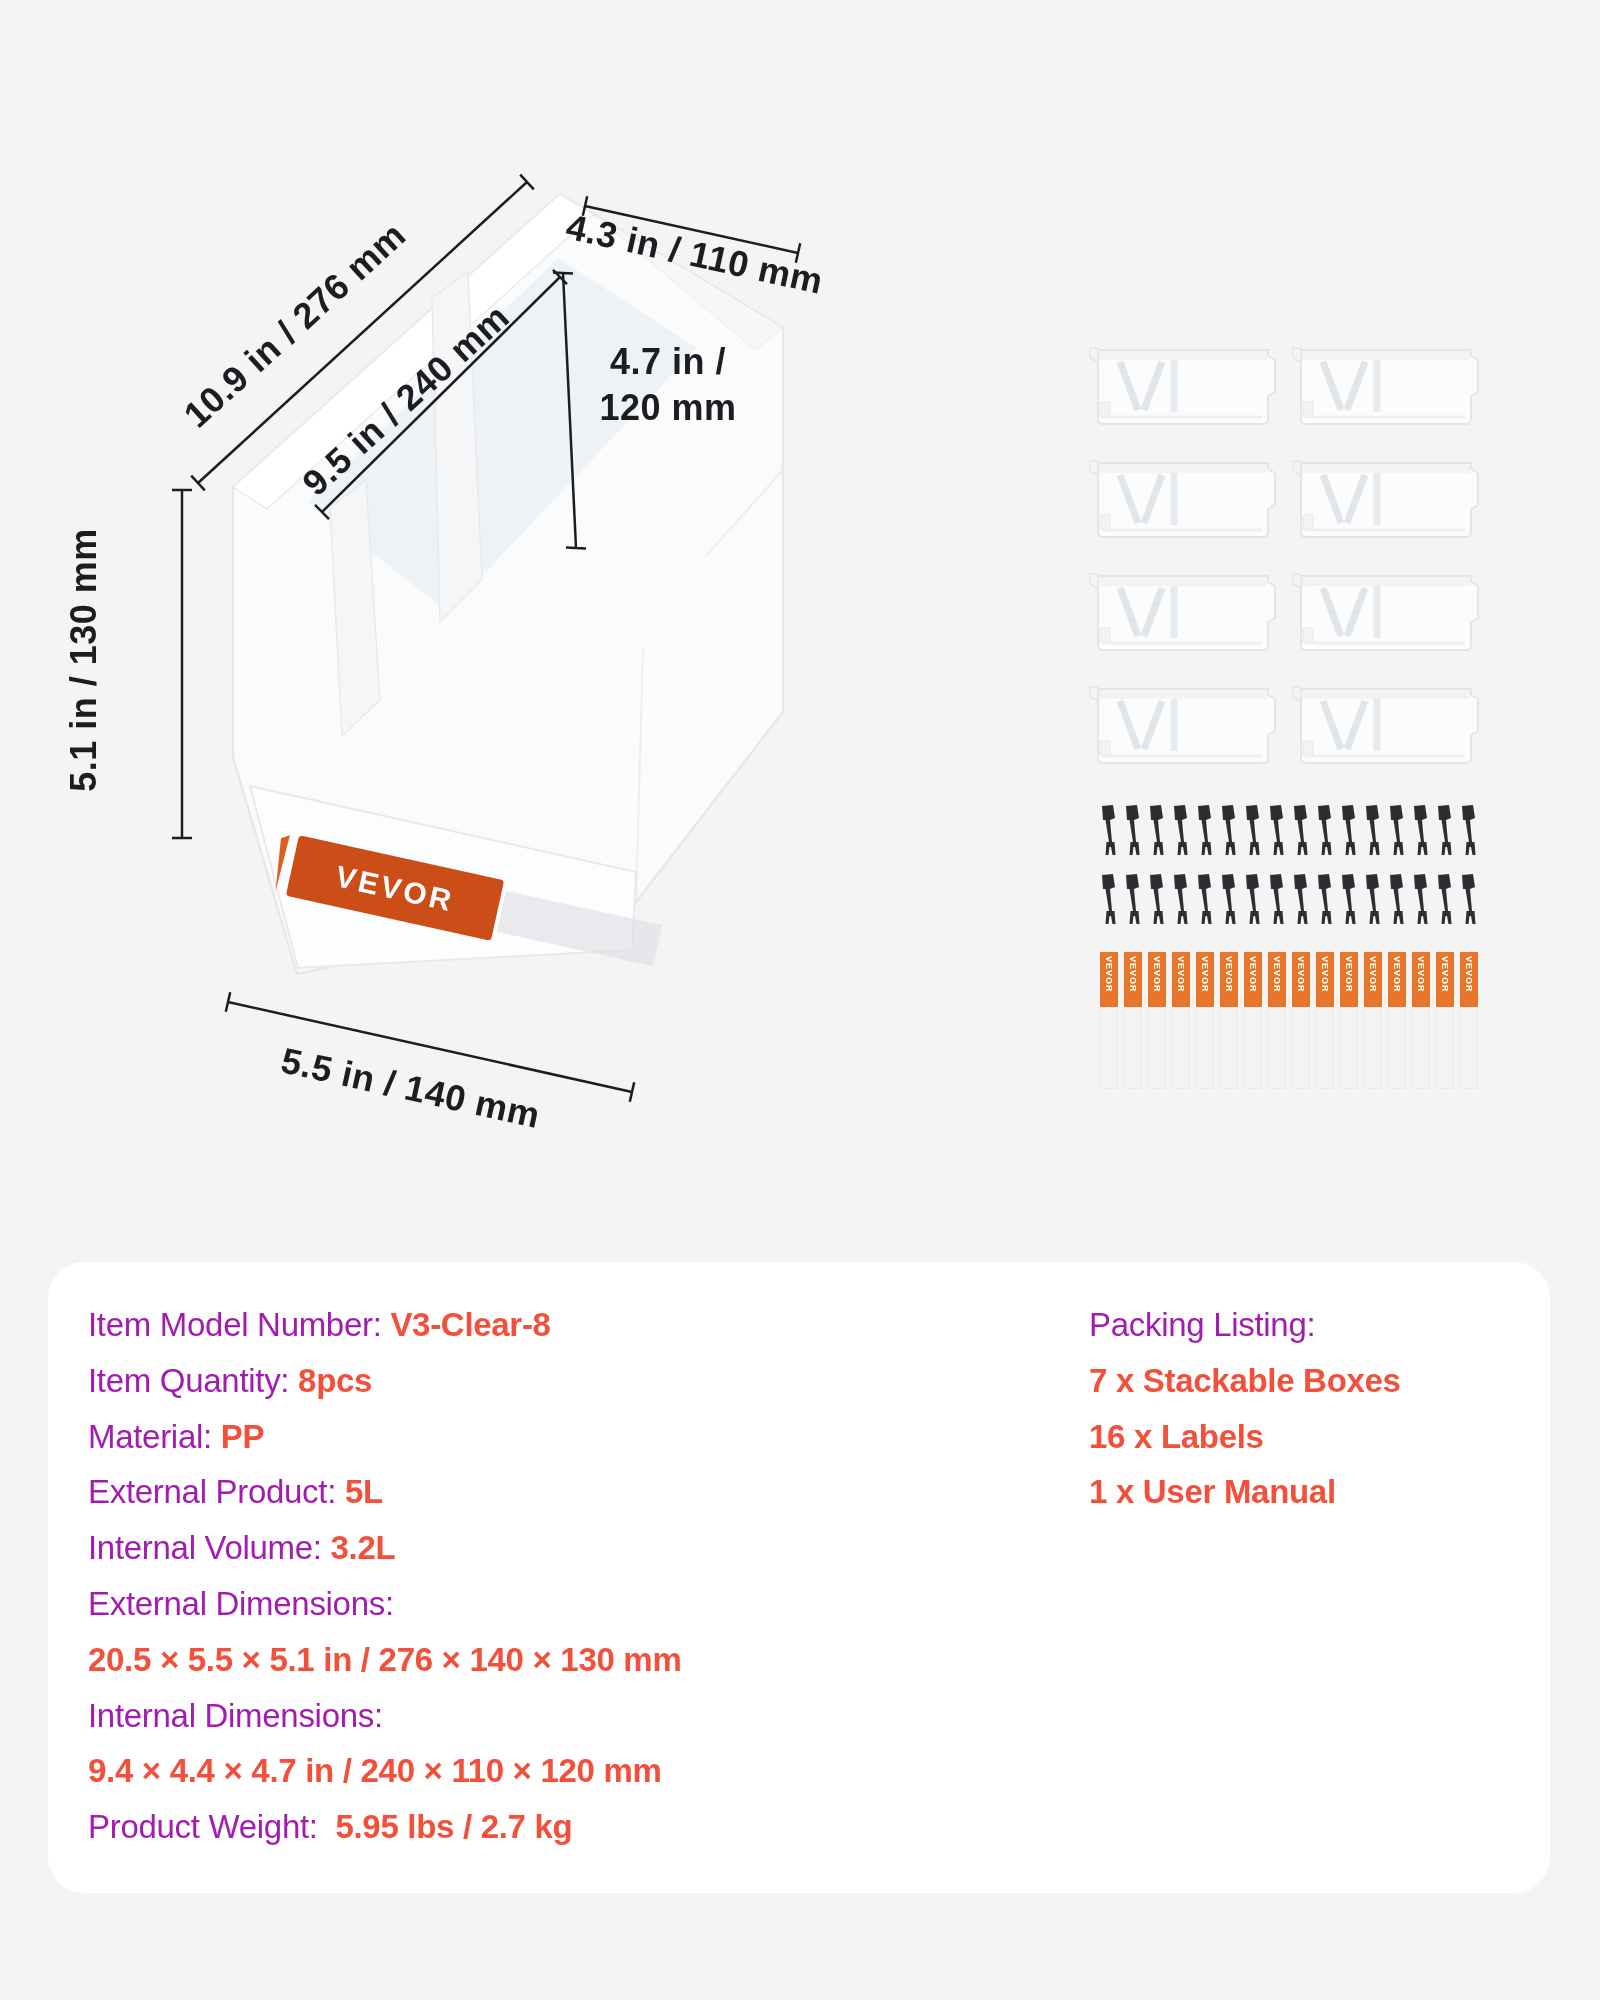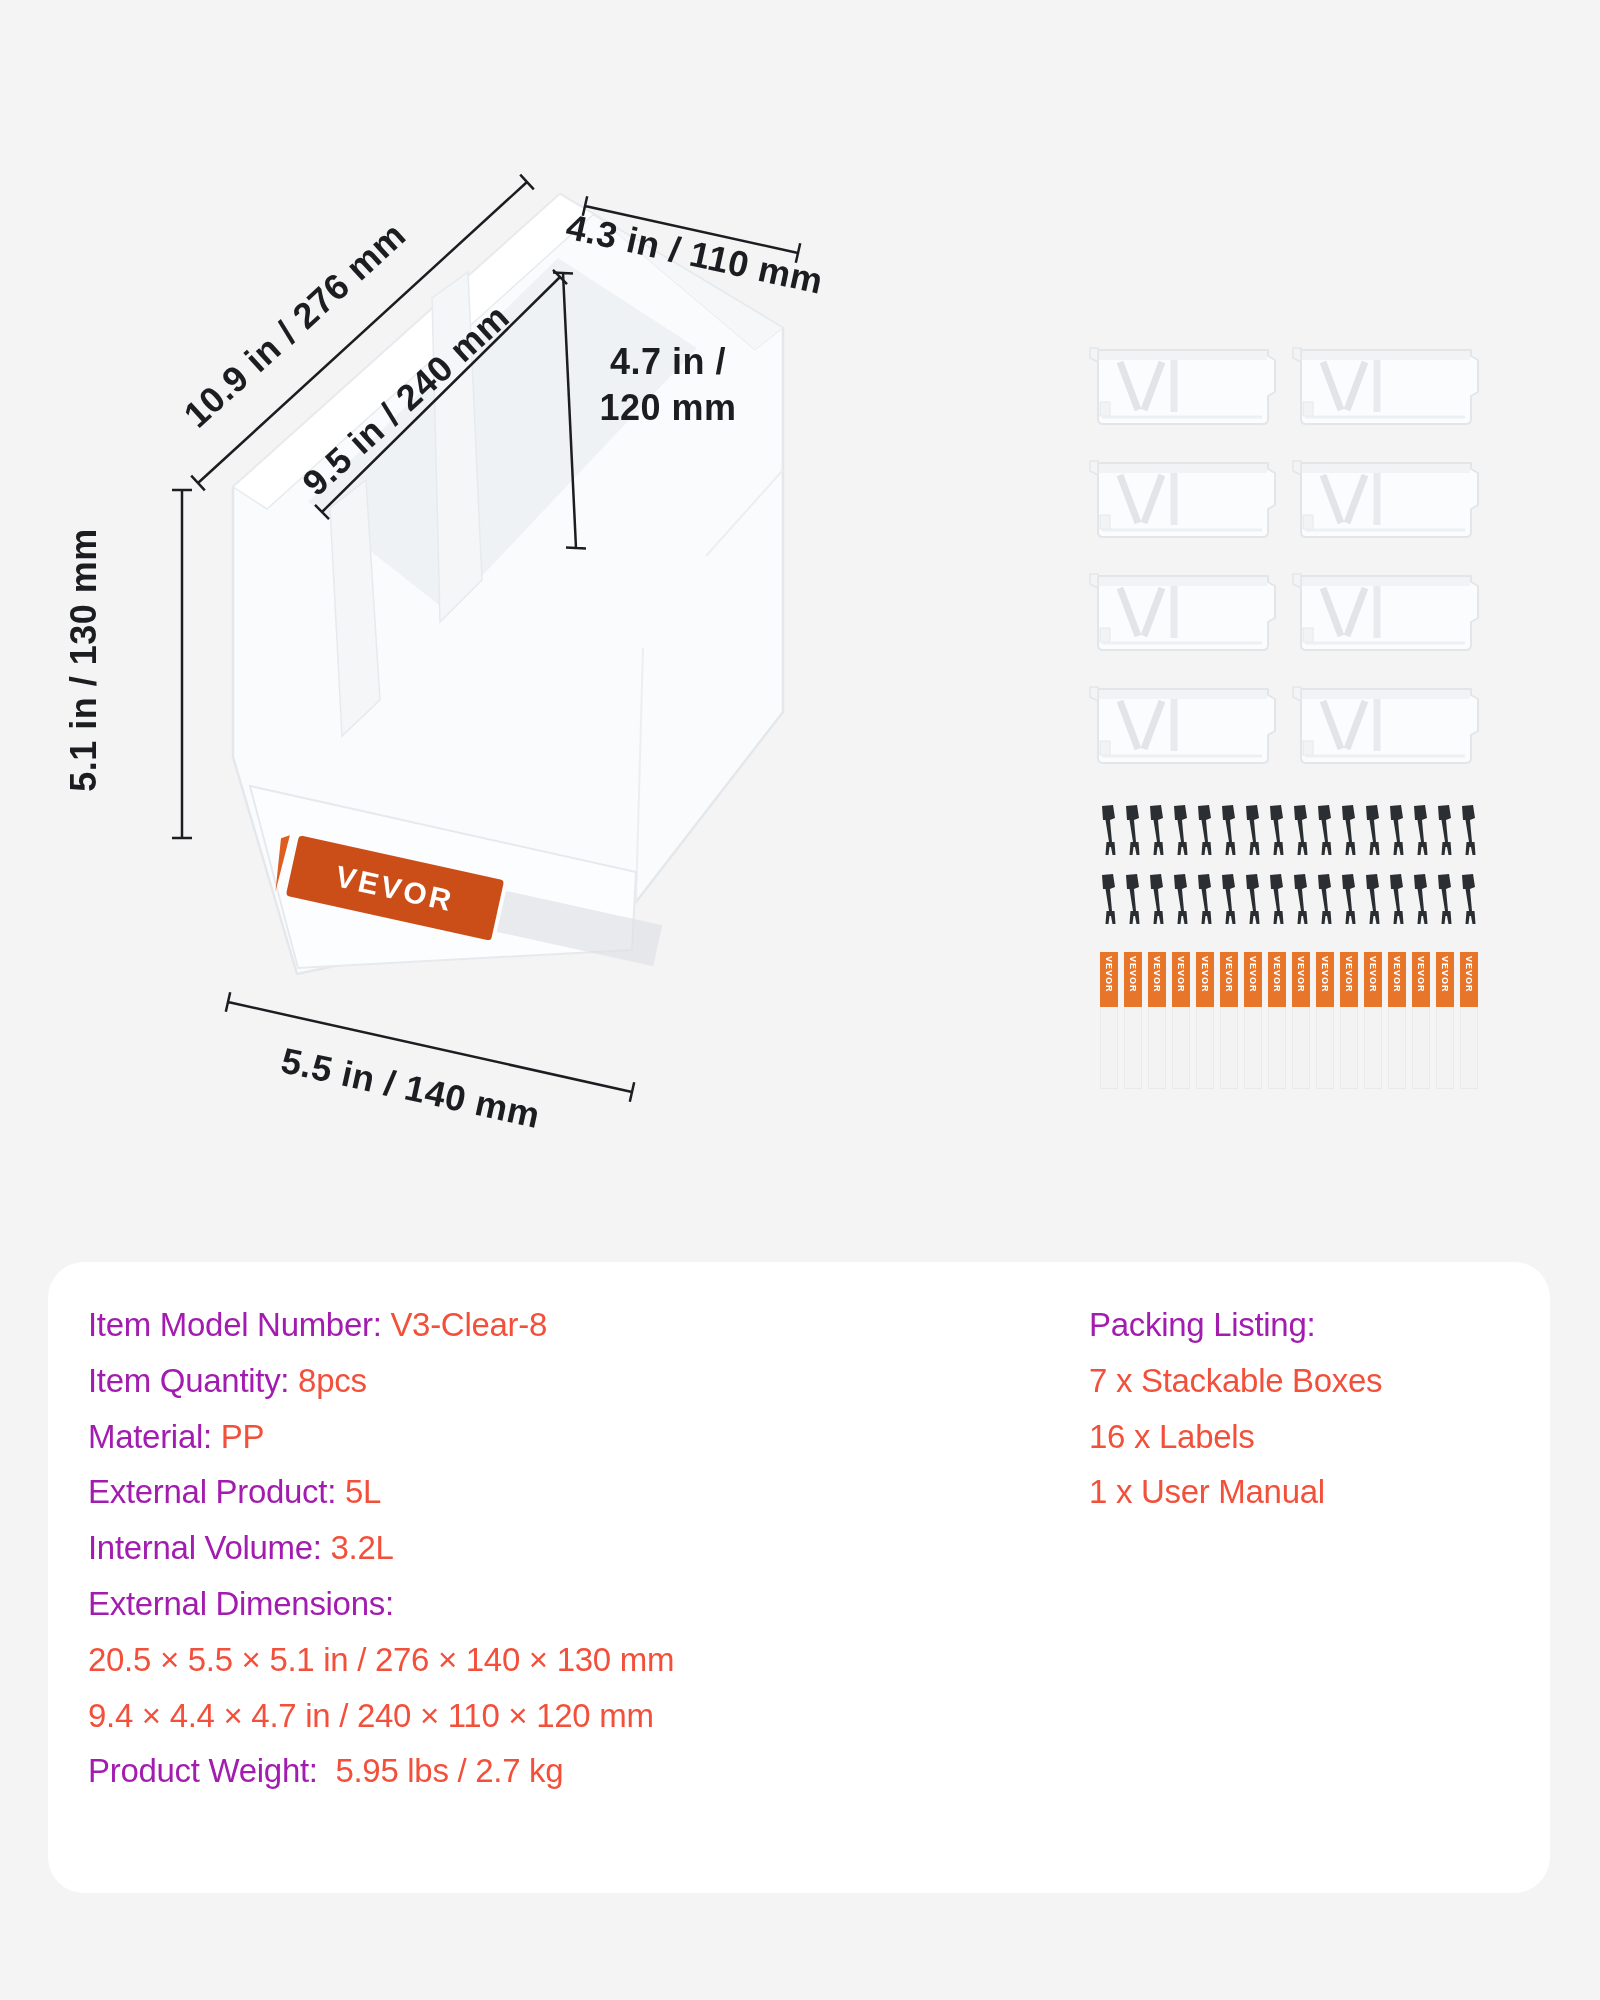--- a/index.html
+++ b/index.html
@@ -29,21 +29,21 @@
   .label-white{flex:1;background:#F3F3F4;border:1px solid #E9EAEC;border-top:none;box-sizing:border-box;}
 
   
   .panel{position:absolute;left:48px;top:1262px;width:1502px;height:631px;
          background:#FFFFFF;border-radius:36px;}
   .spec-col{position:absolute;top:35px;}
   .spec-col-left{left:40px;}
   .spec-col-right{left:1041px;}
   .spec-row{font-size:33px;line-height:55.8px;letter-spacing:-.3px;white-space:pre;}
   .spec-label{color:#a21caf;}
-  .spec-value{color:#F2503B;font-weight:400;}
+  .spec-value{color:#F2503B;font-weight:700;}
 </style>
 </head>
 <body>
 
 <div class="page">
 
   <svg class="diagram-svg" width="860" height="1260" viewBox="0 0 860 1260">
 
     <g>
       <path d="M233,487 L560,194 L783,328 L783,712 L636,902 L297,974 L233,757 Z" fill="#FAFBFC" stroke="#E5E8EB" stroke-width="2.5" stroke-linejoin="round"></path>
@@ -430,20 +430,21 @@
         <div class="spec-row"><span class="spec-label">Material: </span><span class="spec-value">PP</span></div>
 
         <div class="spec-row"><span class="spec-label">External Product: </span><span class="spec-value">5L</span></div>
 
         <div class="spec-row"><span class="spec-label">Internal Volume: </span><span class="spec-value">3.2L</span></div>
 
         <div class="spec-row"><span class="spec-label">External Dimensions:</span><span class="spec-value"></span></div>
 
         <div class="spec-row"><span class="spec-label"></span><span class="spec-value">20.5 × 5.5 × 5.1 in / 276 × 140 × 130 mm</span></div>
 
+        <div class="spec-row"><span class="spec-label">Internal Dimensions:</span><span class="spec-value"></span></div>
 
         <div class="spec-row"><span class="spec-label"></span><span class="spec-value">9.4 × 4.4 × 4.7 in / 240 × 110 × 120 mm</span></div>
 
         <div class="spec-row"><span class="spec-label">Product Weight:  </span><span class="spec-value">5.95 lbs / 2.7 kg</span></div>
       </div>
     <div class="spec-col spec-col-right">
 
         <div class="spec-row"><span class="spec-label">Packing Listing:</span><span class="spec-value"></span></div>
 
         <div class="spec-row"><span class="spec-label"></span><span class="spec-value">7 x Stackable Boxes</span></div>

